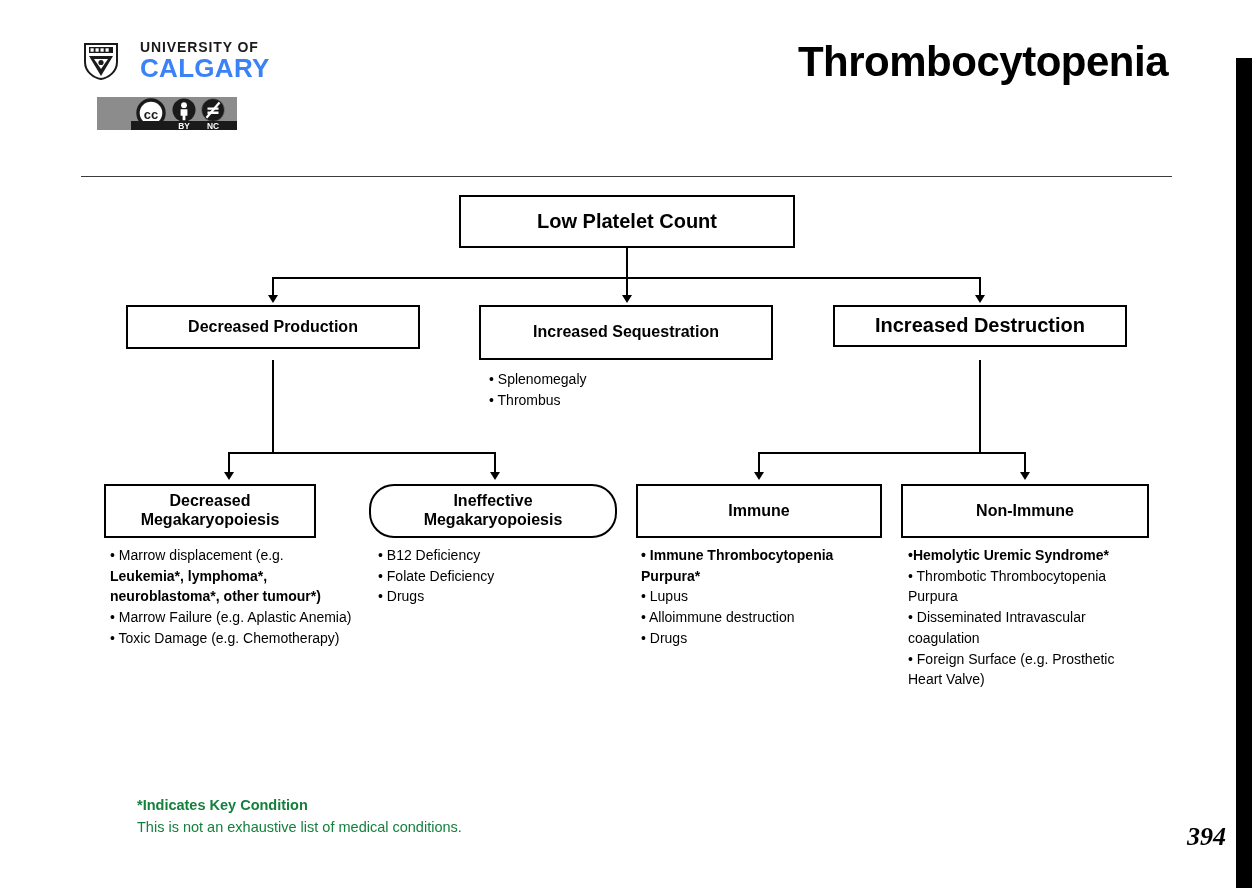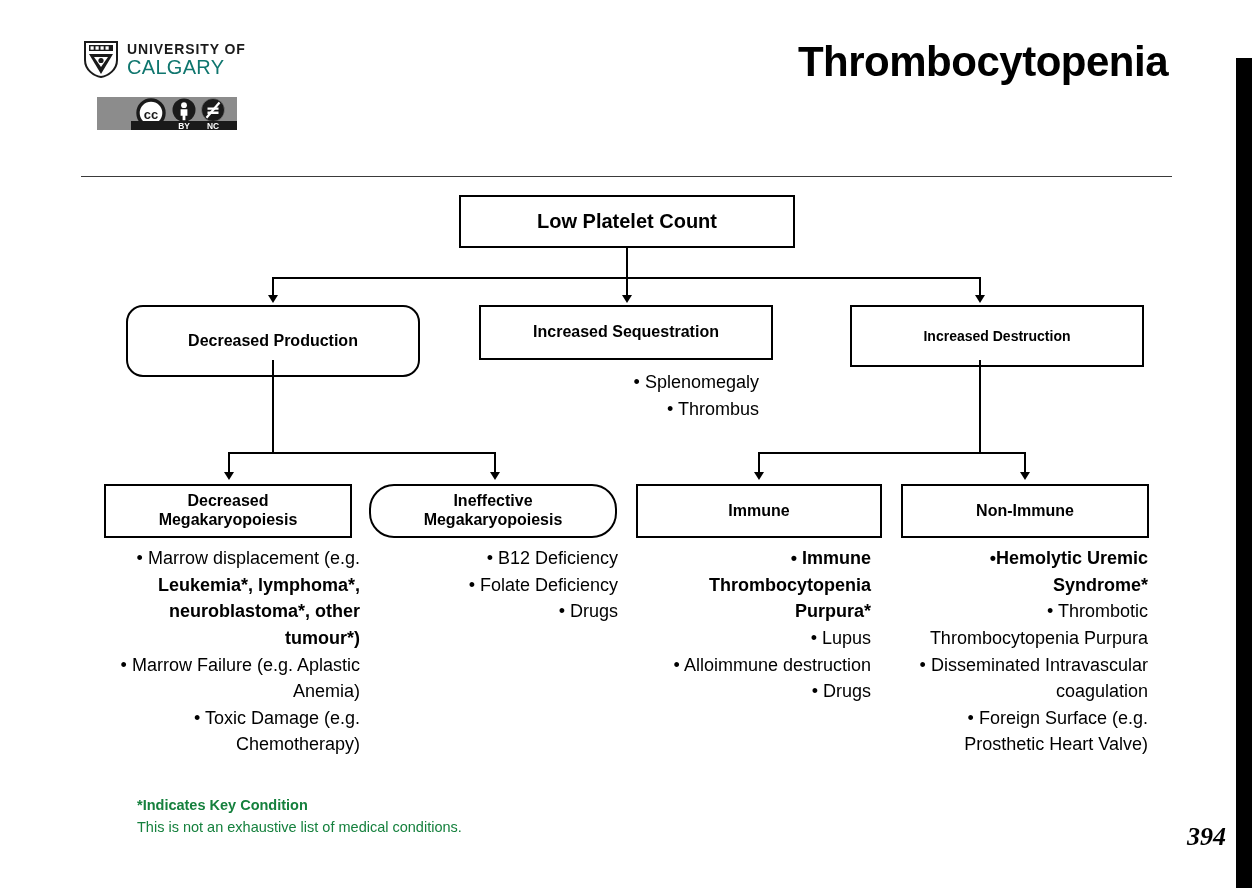--- a/index.html
+++ b/index.html
@@ -29,39 +29,39 @@
     background: #000000;
   }
 
   
   .brand {
     position: absolute;
     left: 84px;
     top: 40px;
     display: flex;
     align-items: center;
-    gap: 9px;
+    gap: 22px;
   }
   .brand-shield { width: 34px; height: 38px; display: block; }
   .brand-words {
     display: flex;
     flex-direction: column;
     line-height: 1;
   }
   .brand-line1 {
     font-size: 14px;
     font-weight: bold;
     letter-spacing: 0.9px;
     color: #1a1a1a;
   }
   .brand-line2 {
-    font-size: 20px;
-    font-weight: normal;
+    font-size: 26px;
+    font-weight: bold;
     letter-spacing: 0.3px;
-    color: #0f766e;
+    color: #3b82f6;
     margin-top: 1px;
   }
 
   
   .cc-badge {
     position: absolute;
     left: 97px;
     top: 97px;
     width: 106px;
     height: 33px;
@@ -101,47 +101,46 @@
     box-sizing: border-box;
     display: flex;
     align-items: center;
     justify-content: center;
     text-align: center;
     font-weight: bold;
     line-height: 1.18;
     color: #000000;
   }
   .node-root   { left: 459px; top: 195px; width: 336px; height: 53px; font-size: 20px; }
-  .node-l2a    { left: 126px; top: 305px; width: 294px; height: 72px; font-size: 16px; border-radius: 17px; }
+  .node-l2a    { left: 126px; top: 305px; width: 294px; height: 44px; font-size: 16px; }
   .node-l2b    { left: 479px; top: 305px; width: 294px; height: 55px; font-size: 16px; }
-  .node-l2c    { left: 850px; top: 305px; width: 294px; height: 62px; font-size: 14px; }
-  .node-l3a    { left: 104px; top: 484px; width: 248px; height: 54px; font-size: 16px; }
+  .node-l2c    { left: 833px; top: 305px; width: 294px; height: 42px; font-size: 20px; }
+  .node-l3a    { left: 104px; top: 484px; width: 212px; height: 54px; font-size: 16px; }
   .node-l3b    { left: 369px; top: 484px; width: 248px; height: 54px; font-size: 16px; border-radius: 25px; }
   .node-l3c    { left: 636px; top: 484px; width: 246px; height: 54px; font-size: 16px; }
   .node-l3d    { left: 901px; top: 484px; width: 248px; height: 54px; font-size: 16px; }
 
   
   .line { position: absolute; background: #000000; }
   .line-v { width: 1.8px; }
   .line-h { height: 1.8px; }
   .arrow {
     position: absolute;
     width: 0; height: 0;
     border-left: 5px solid transparent;
     border-right: 5px solid transparent;
     border-top: 8px solid #000000;
   }
 
   
   .bullets {
     position: absolute;
-    font-size: 18px;
+    font-size: 14px;
     line-height: 1.48;
     color: #000000;
-    text-align: right;
   }
   .bullets .b { margin: 0; }
   .bullets .bold { font-weight: bold; }
 
   .bul-seq { left: 489px; top: 369px; width: 270px; }
   .bul-a   { left: 110px; top: 545px; width: 250px; }
   .bul-b   { left: 378px; top: 545px; width: 240px; }
   .bul-c   { left: 641px; top: 545px; width: 230px; }
   .bul-d   { left: 908px; top: 545px; width: 240px; }
 

